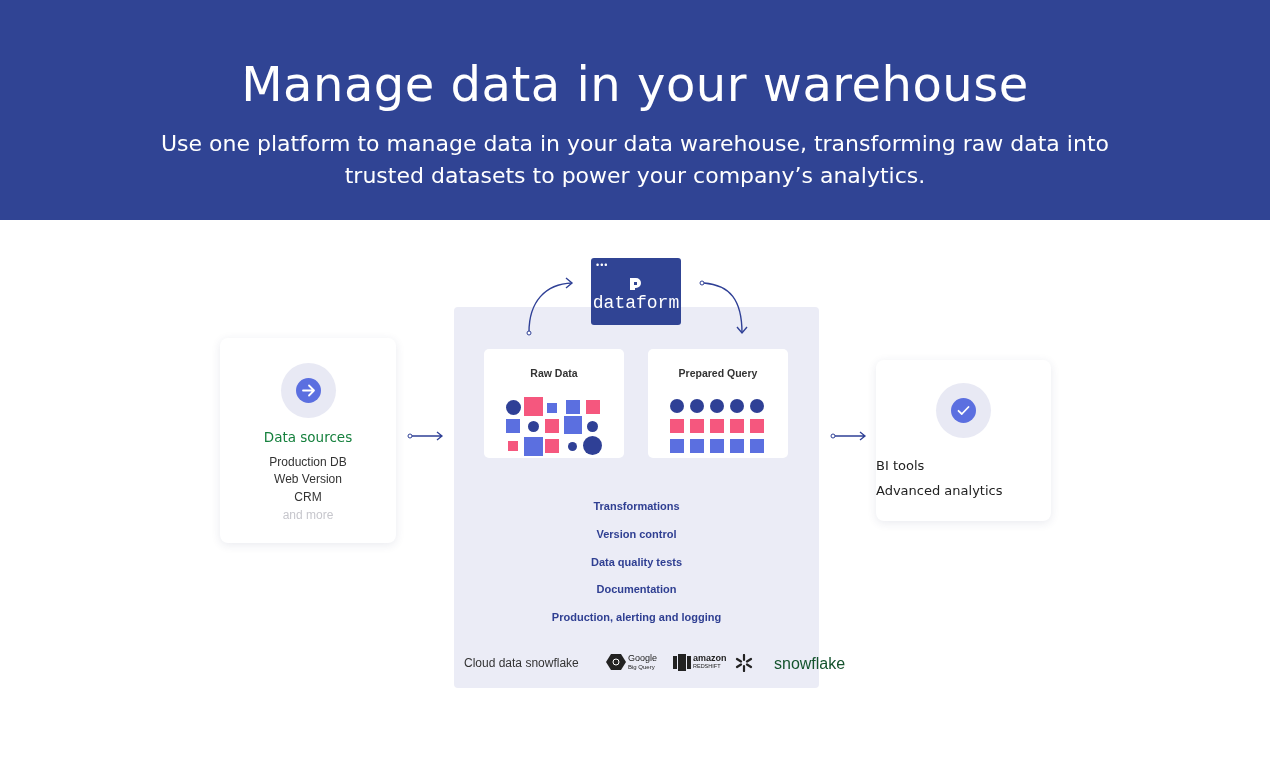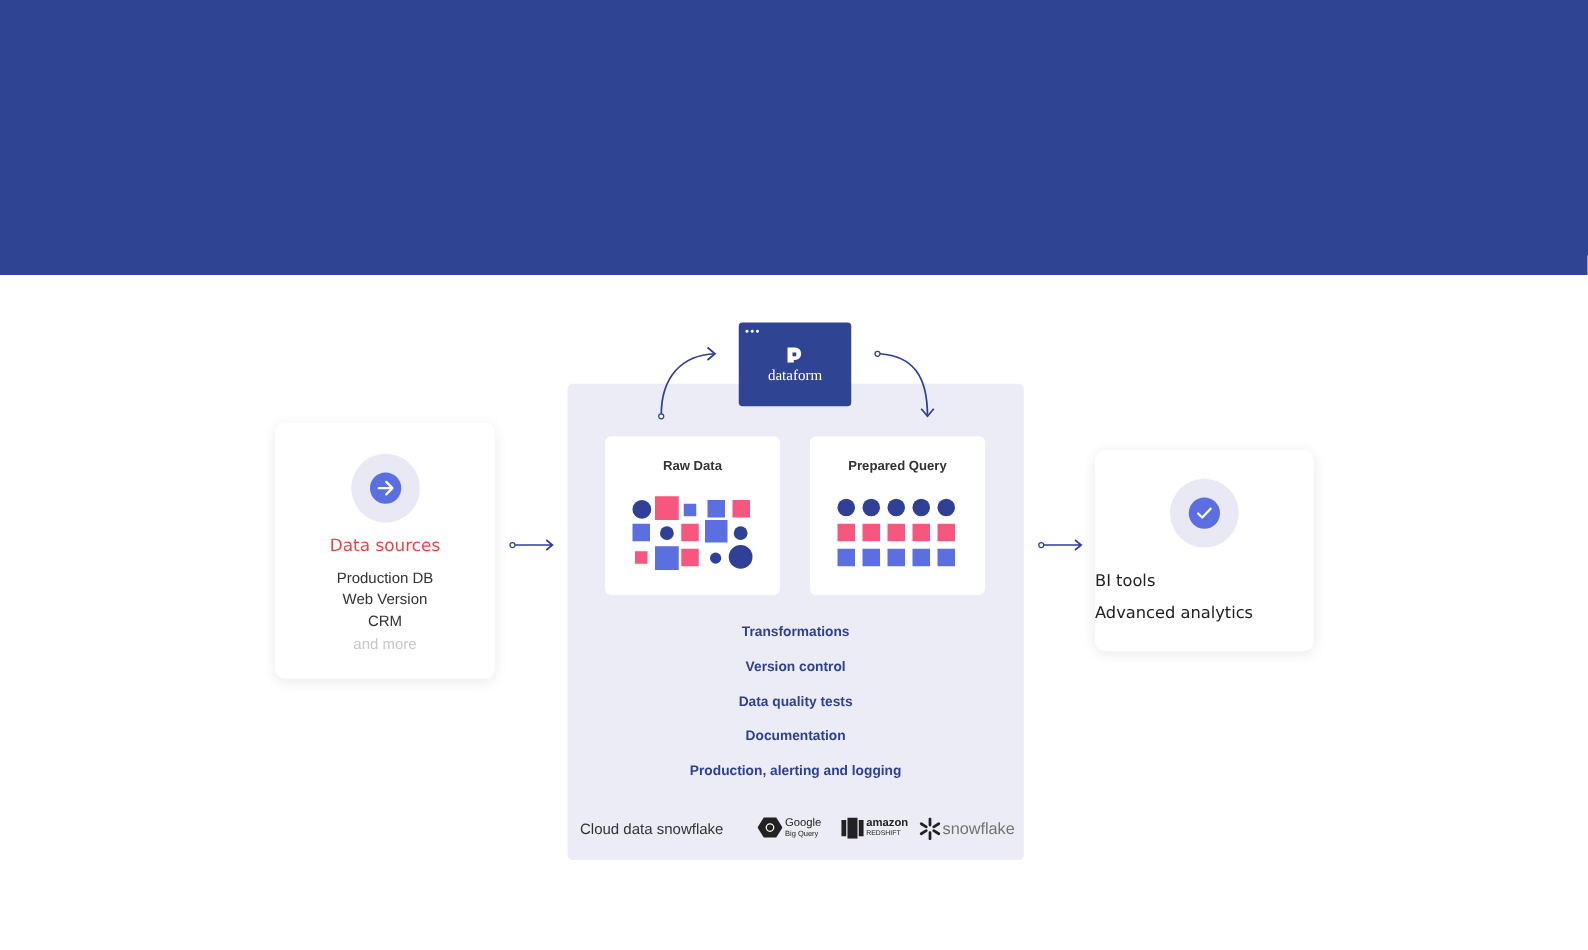--- a/index.html
+++ b/index.html
@@ -7,44 +7,46 @@
 .hero{position:absolute;left:0;top:0;width:1270px;height:220px;background:#304494;color:#fff;text-align:center}
 .hero h1{position:absolute;top:56px;left:0;width:100%;font-family:"DejaVu Sans",sans-serif;font-weight:400;font-size:48px;letter-spacing:0.5px}
 .hero p{position:absolute;top:128px;left:140px;width:990px;font-family:"DejaVu Sans",sans-serif;font-size:22px;line-height:32px}
 .card{position:absolute;background:#fff;border-radius:8px;box-shadow:0 2px 10px rgba(40,50,100,0.10)}
 .src{left:220px;top:338px;width:176px;height:205px;text-align:center}
 .bi{left:876px;top:360px;width:175px;height:161px;text-align:left}
 .icircle{position:absolute;width:55px;height:55px;border-radius:50%;background:#e8e9f4}
 .idot{position:absolute;left:15px;top:15px;width:25px;height:25px;border-radius:50%;background:#5b6fe0}
 .src .icircle{left:61px;top:25px}
 .bi .icircle{left:60px;top:23px}
-.src .title{position:absolute;top:91px;width:100%;font-family:"DejaVu Sans",sans-serif;font-size:13.5px;color:#ef4444}
+.src .title{position:absolute;top:91px;width:100%;font-family:"DejaVu Sans",sans-serif;font-size:13.5px;color:#15803d}
 .src .li{position:absolute;width:100%;font-size:12px;color:#333}
 .src .li.more{color:#c6c6cc}
 .bi .l1,.bi .l2{position:absolute;width:100%;font-family:"DejaVu Sans",sans-serif;font-size:13px;color:#222}
 .panel{position:absolute;left:454px;top:307px;width:365px;height:381px;background:#ebecf6;border-radius:4px}
 .df{position:absolute;left:591px;top:258px;width:90px;height:67px;background:#304494;border-radius:3px;color:#fff;text-align:center}
 .df .dots{position:absolute;left:5px;top:3px;font-size:9px;letter-spacing:1px;line-height:8px}
 .df .logo{position:absolute;left:37px;top:19px;width:14px;height:14px}
-.df .name{position:absolute;top:35px;width:100%;font-family:Liberation Serif, serif;font-size:12px}
-.dcard{position:absolute;width:140px;height:127px;background:#fff;border-radius:5px}
+.df .name{position:absolute;top:35px;width:100%;font-family:Liberation Mono, monospace;font-size:18px}
+.dcard{position:absolute;width:140px;height:109px;background:#fff;border-radius:5px}
 .dcard .h{position:absolute;top:18px;width:100%;text-align:center;font-size:10.5px;font-weight:700;color:#333}
 .shape{position:absolute}
 .c{border-radius:50%;background:#2f4096}
 .p{background:#f5577e}
 .b{background:#5b6fe0}
 .feat{position:absolute;left:454px;width:365px;text-align:center;font-size:11px;font-weight:700;color:#2f3f92}
 .cw{position:absolute;left:464px;top:656px;font-size:12px;color:#333}
 .logo-txt{position:absolute;font-size:9px;color:#222}
 .arrow{position:absolute}
 </style>
 </head>
 <body>
 
 <div class="hero">
+  <h1>Manage data in your warehouse</h1>
+  <p>Use one platform to manage data in your data warehouse, transforming raw data into trusted datasets to power your company’s analytics.</p>
 </div>
 
 <div class="card src">
   <div class="icircle">
     <div class="idot">
       <svg width="25" height="25" viewBox="0 0 25 25">
           <path d="M7 12.5h11M13 7.5l5 5-5 5" stroke="#fff" stroke-width="1.8" fill="none" stroke-linecap="round" stroke-linejoin="round"></path>
         </svg>
     </div>
   </div>
@@ -136,21 +138,21 @@
     <rect x="0" y="2" width="4" height="13" fill="#222"></rect>
     <rect x="5" y="0" width="8" height="17" fill="#222"></rect>
     <rect x="14" y="2" width="4" height="13" fill="#222"></rect>
   </svg>
 <div class="logo-txt" style="left:693px;top:655px;line-height:7px;font-weight:700"><span>amazon</span><br><span style="font-size:5.5px;font-weight:400">REDSHIFT</span></div>
 <svg class="arrow" style="left:735px;top:654px" width="18" height="18">
     <g stroke="#222" stroke-width="2.2" stroke-linecap="round">
       <path d="M9 1v5M9 12v5M2 5l4 2.5M12 10.5l4 2.5M2 13l4-2.5M12 7.5l4-2.5"></path>
     </g>
   </svg>
-<div class="logo-txt" style="left:754px;top:655px;font-size:13px;color:#737373">snowflake</div>
+<div class="logo-txt" style="left:774px;top:655px;font-size:16px;color:#14532d">snowflake</div>
 
 <svg class="arrow" style="left:830px;top:429px" width="38" height="14">
     <circle cx="3" cy="7" r="2" fill="#fff" stroke="#2f4096" stroke-width="1"></circle>
     <path d="M5 7h30M30 3l5 4-5 4" stroke="#2f4096" stroke-width="1.3" fill="none"></path>
   </svg>
 
 <div class="card bi">
   <div class="icircle">
     <div class="idot">
       <svg width="25" height="25" viewBox="0 0 25 25">

